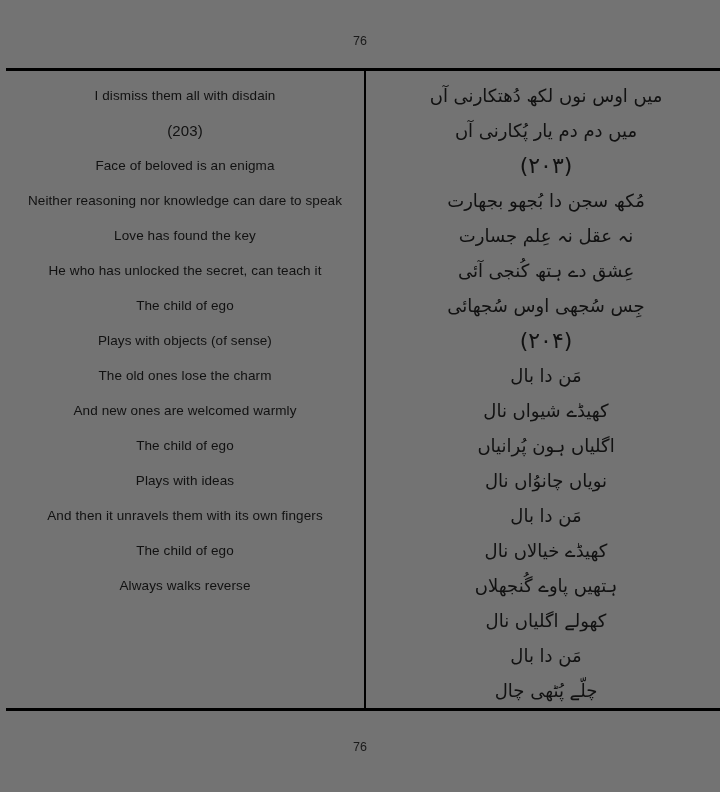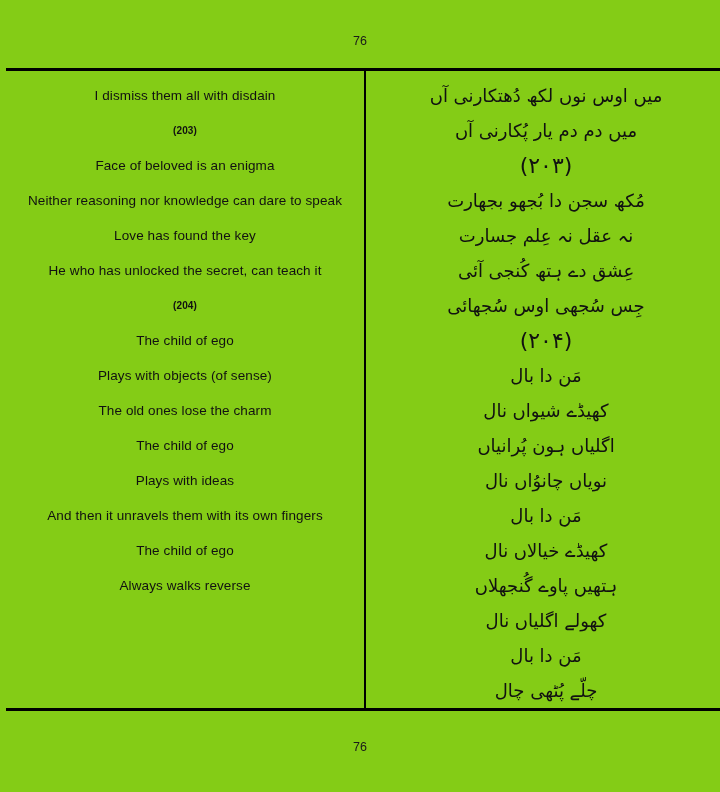--- a/index.html
+++ b/index.html
@@ -1,19 +1,19 @@
 <!DOCTYPE html>
 <html><head>
 <meta charset="utf-8">
 <style>
   html, body { margin:0; padding:0; background:#ffffff; }
   .page {
     position:relative;
     width:720px; height:792px;
-    background:#84cc16;
+    background:#737373;
     font-family:"Liberation Sans", sans-serif;
     color:#111111;
     overflow:hidden;
   }
   .pageno {
     position:absolute; left:0; width:720px;
     text-align:center;
     font-size:12.5px;
     color:#1a1a1a;
   }
@@ -43,21 +43,21 @@
     justify-content:center;
     text-align:center;
     white-space:nowrap;
     overflow:visible;
   }
   .col.left .row {
     font-size:13.5px;
     font-weight:400;
     letter-spacing:0.1px;
   }
-  .col.left .row.num { font-weight:700; font-size:10px; }
+  .col.left .row.num { font-weight:400; font-size:15px; }
   .col.right .row {
     font-family:"DejaVu Sans", sans-serif;
     direction:rtl;
     font-size:18px;
   }
   .col.right .row.num { font-size:22px; }
 </style>
 </head>
 <body>
 
@@ -67,24 +67,24 @@
 
   <div class="main">
 
     <div class="col left">
       <div class="row">I dismiss them all with disdain</div>
       <div class="row num">(203)</div>
       <div class="row">Face of beloved is an enigma</div>
       <div class="row">Neither reasoning nor knowledge can dare to speak</div>
       <div class="row">Love has found the key</div>
       <div class="row">He who has unlocked the secret, can teach it</div>
-      <div class="row num">(204)</div>
       <div class="row">The child of ego</div>
       <div class="row">Plays with objects (of sense)</div>
       <div class="row">The old ones lose the charm</div>
+      <div class="row">And new ones are welcomed warmly</div>
       <div class="row">The child of ego</div>
       <div class="row">Plays with ideas</div>
       <div class="row">And then it unravels them with its own fingers</div>
       <div class="row">The child of ego</div>
       <div class="row">Always walks reverse</div>
     </div>
 
     <div class="col right">
       <div class="row">میں اوس نوں لکھ دُھتکارنی آں</div>
       <div class="row">میں دم دم یار پُکارنی آں</div>

